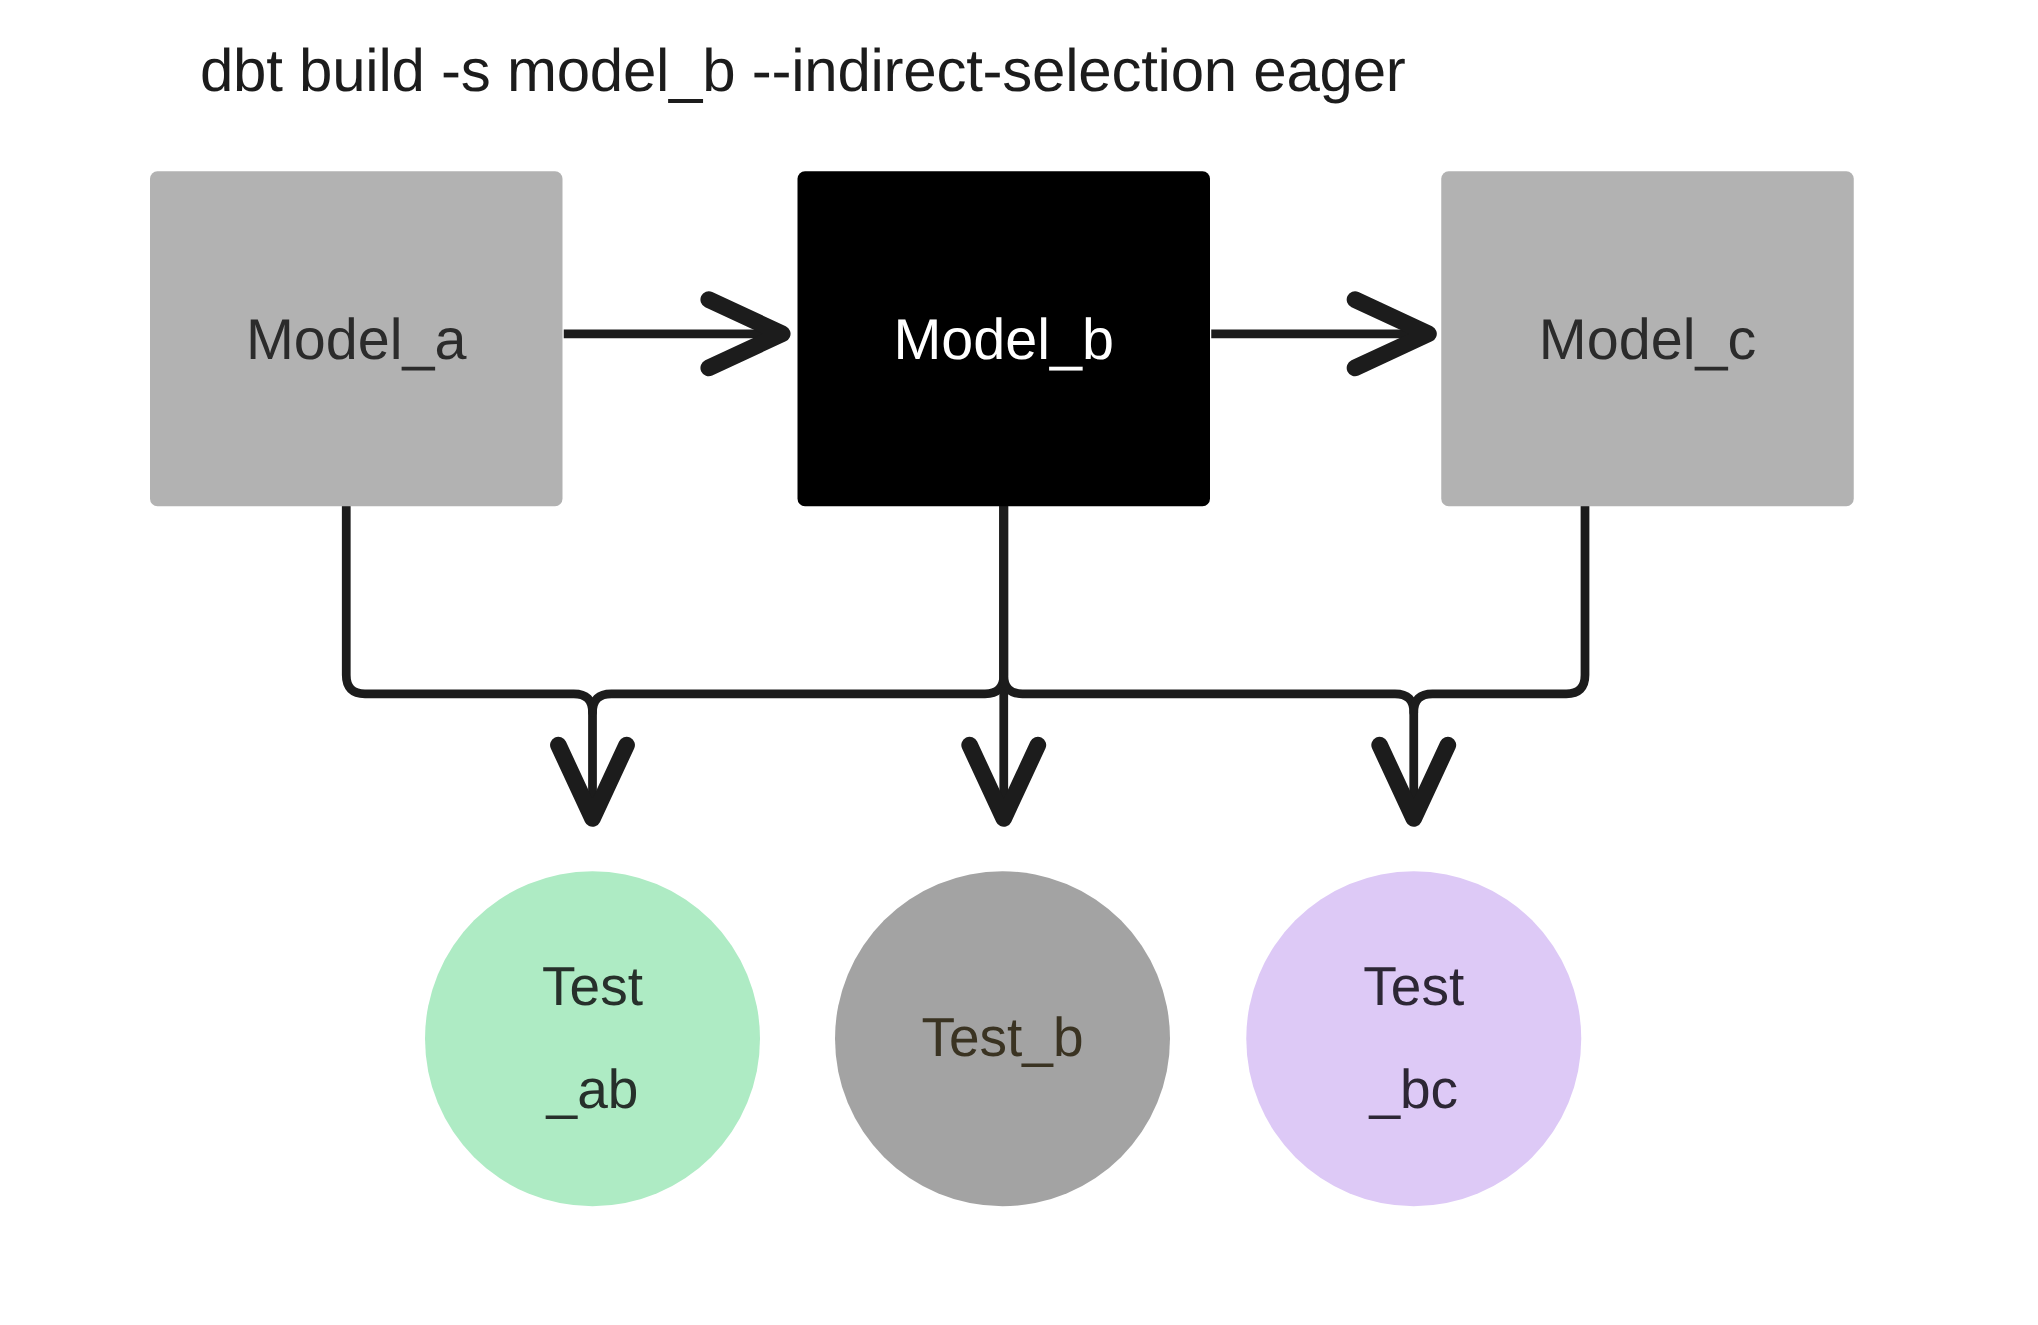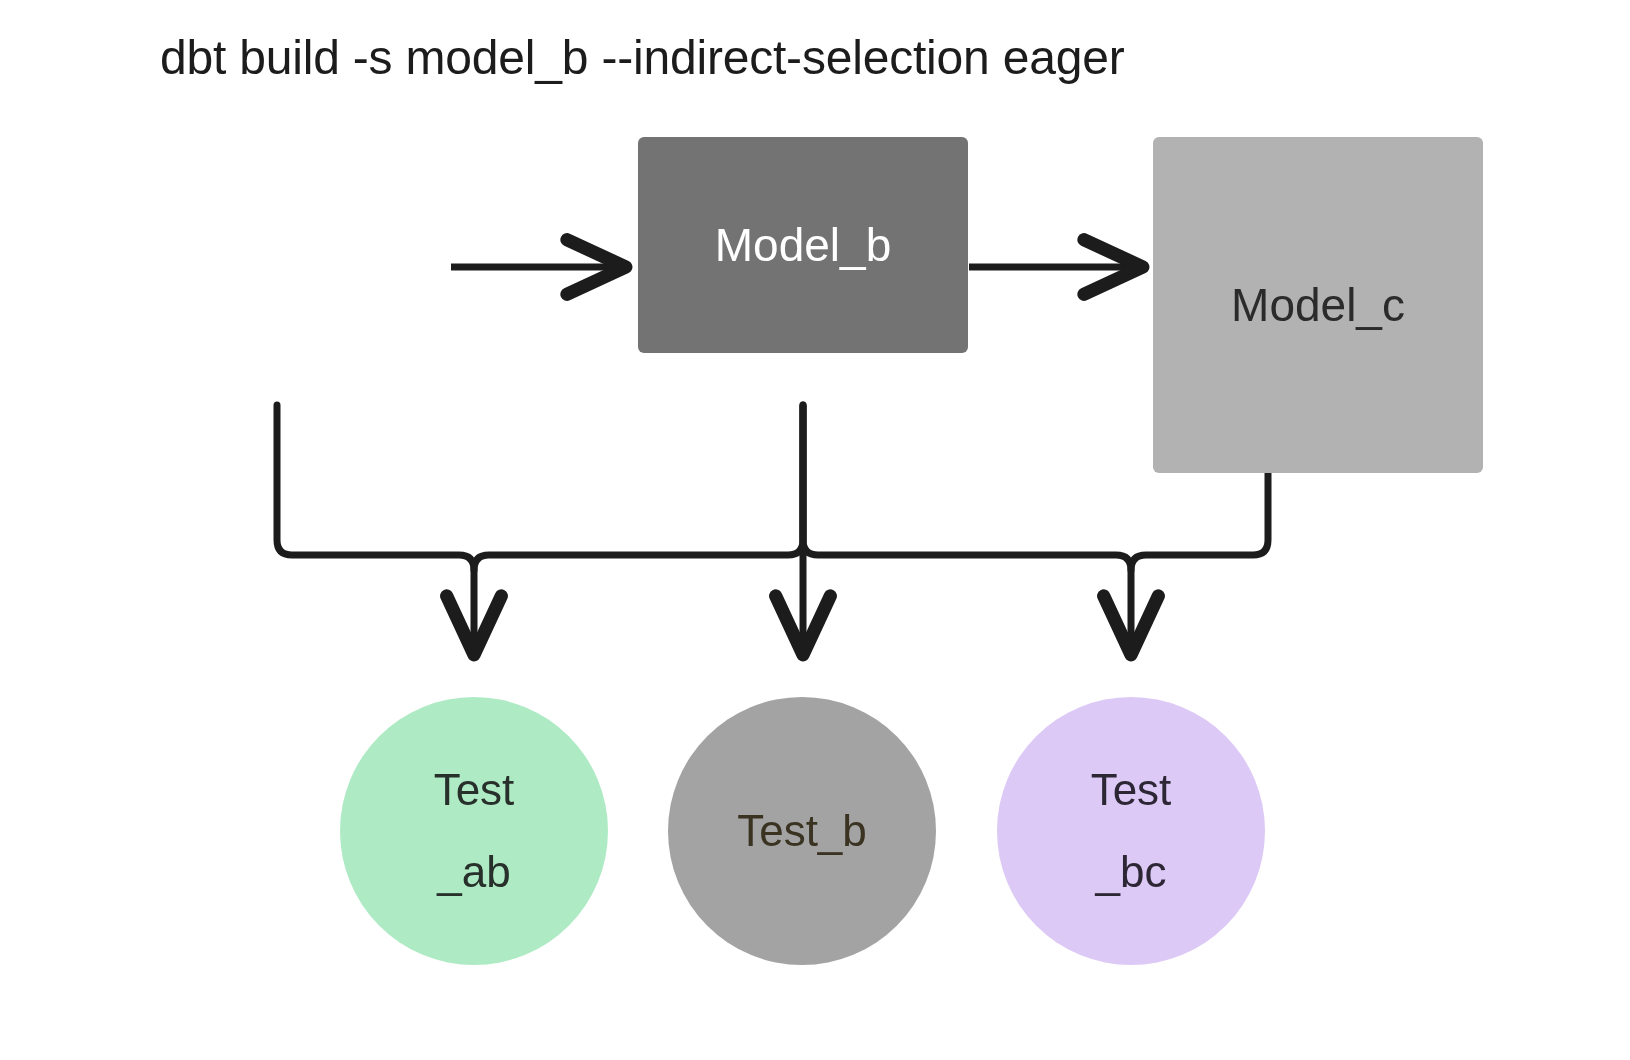--- a/index.html
+++ b/index.html
@@ -47,25 +47,25 @@
     border-radius: 6px;
     font-size: 46px;
     line-height: 50px;
     white-space: nowrap;
   }
   .model-a {
     left: 120px;  top: 137px;  width: 330px;  height: 268px;
     background: #b2b2b2; color: #2b2b2b;
   }
   .model-b {
-    left: 638px;  top: 137px;  width: 330px;  height: 216px;
-    background: #737373; color: #ffffff;
+    left: 638px;  top: 137px;  width: 330px;  height: 268px;
+    background: #000000; color: #ffffff;
   }
   .model-c {
-    left: 1153px; top: 137px;  width: 330px;  height: 336px;
+    left: 1153px; top: 137px;  width: 330px;  height: 268px;
     background: #b2b2b2; color: #2b2b2b;
   }
   .test-circle {
     position: absolute;
     display: flex;
     flex-direction: column;
     align-items: center;
     justify-content: center;
     border-radius: 50%;
     width: 268px;
@@ -105,20 +105,23 @@
 
     <path d="M 803 405 L 803 540 Q 803 555 788 555 L 489 555 Q 474 555 474 570" fill="none" stroke="#1c1c1c" stroke-width="7" stroke-linecap="round" stroke-linejoin="round"></path>
 
     <path d="M 803 405 L 803 652" fill="none" stroke="#1c1c1c" stroke-width="7" stroke-linecap="butt" marker-end="url(#arrowDown)"></path>
 
     <path d="M 803 405 L 803 540 Q 803 555 818 555 L 1116 555 Q 1131 555 1131 570" fill="none" stroke="#1c1c1c" stroke-width="7" stroke-linecap="round" stroke-linejoin="round"></path>
 
     <path d="M 1268 405 L 1268 540 Q 1268 555 1253 555 L 1146 555 Q 1131 555 1131 570 L 1131 652" fill="none" stroke="#1c1c1c" stroke-width="7" stroke-linecap="round" stroke-linejoin="round" marker-end="url(#arrowDown)"></path>
   </svg>
 
+  <div class="model-box model-a">
+    <span>Model_a</span>
+  </div>
 
   <div class="model-box model-b">
     <span>Model_b</span>
   </div>
 
   <div class="model-box model-c">
     <span>Model_c</span>
   </div>
 
   <div class="test-circle test-ab">

